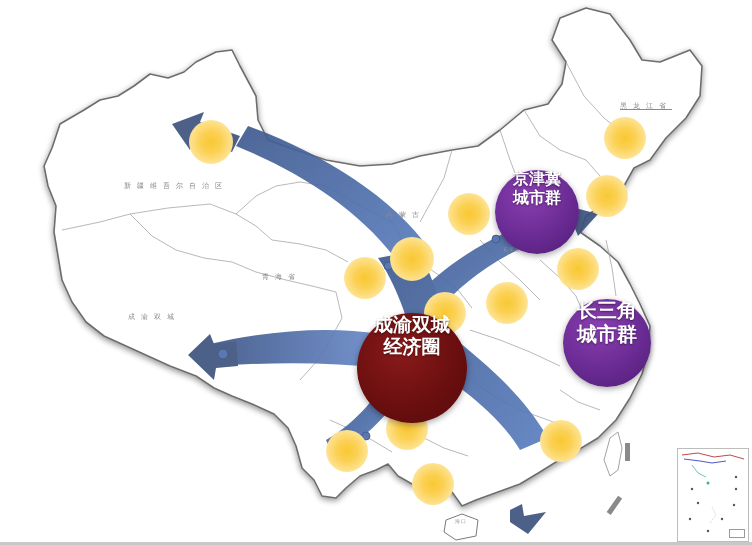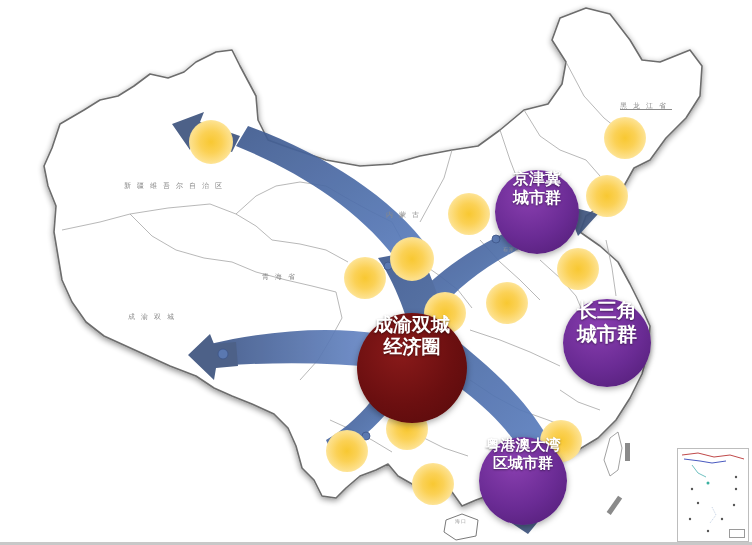--- a/index.html
+++ b/index.html
@@ -145,24 +145,20 @@
     <span>经济圈</span>
   </div>
   <div class="hub hub-purple" style="left:495px; top:170px; width:84px; height:84px; font-size:16px;">
     <span>京津冀</span>
     <span>城市群</span>
   </div>
   <div class="hub hub-purple" style="left:563px; top:299px; width:88px; height:88px; font-size:20px;">
     <span>长三角</span>
     <span>城市群</span>
   </div>
-  <div class="hub hub-purple" style="left:479px; top:437px; width:88px; height:88px; font-size:15px;">
-    <span>粤港澳大湾</span>
-    <span>区城市群</span>
-  </div>
 
   
   <div class="inset">
     <svg width="70" height="92" viewBox="0 0 70 92">
       <path d="M 4 6 L 20 4 L 36 8 L 52 6 L 66 10" fill="none" stroke="#c04a4a" stroke-width="1"></path>
       <path d="M 6 10 L 22 12 L 34 14 L 48 12" fill="none" stroke="#4a5ac0" stroke-width="1"></path>
       <path d="M 14 16 L 20 24 L 28 28" fill="none" stroke="#4ab0b0" stroke-width="0.8"></path>
       <circle cx="30" cy="34" r="1.5" fill="#3ab0a0"></circle>
       <circle cx="58" cy="28" r="1.2" fill="#555"></circle>
       <circle cx="14" cy="40" r="1.2" fill="#555"></circle>

